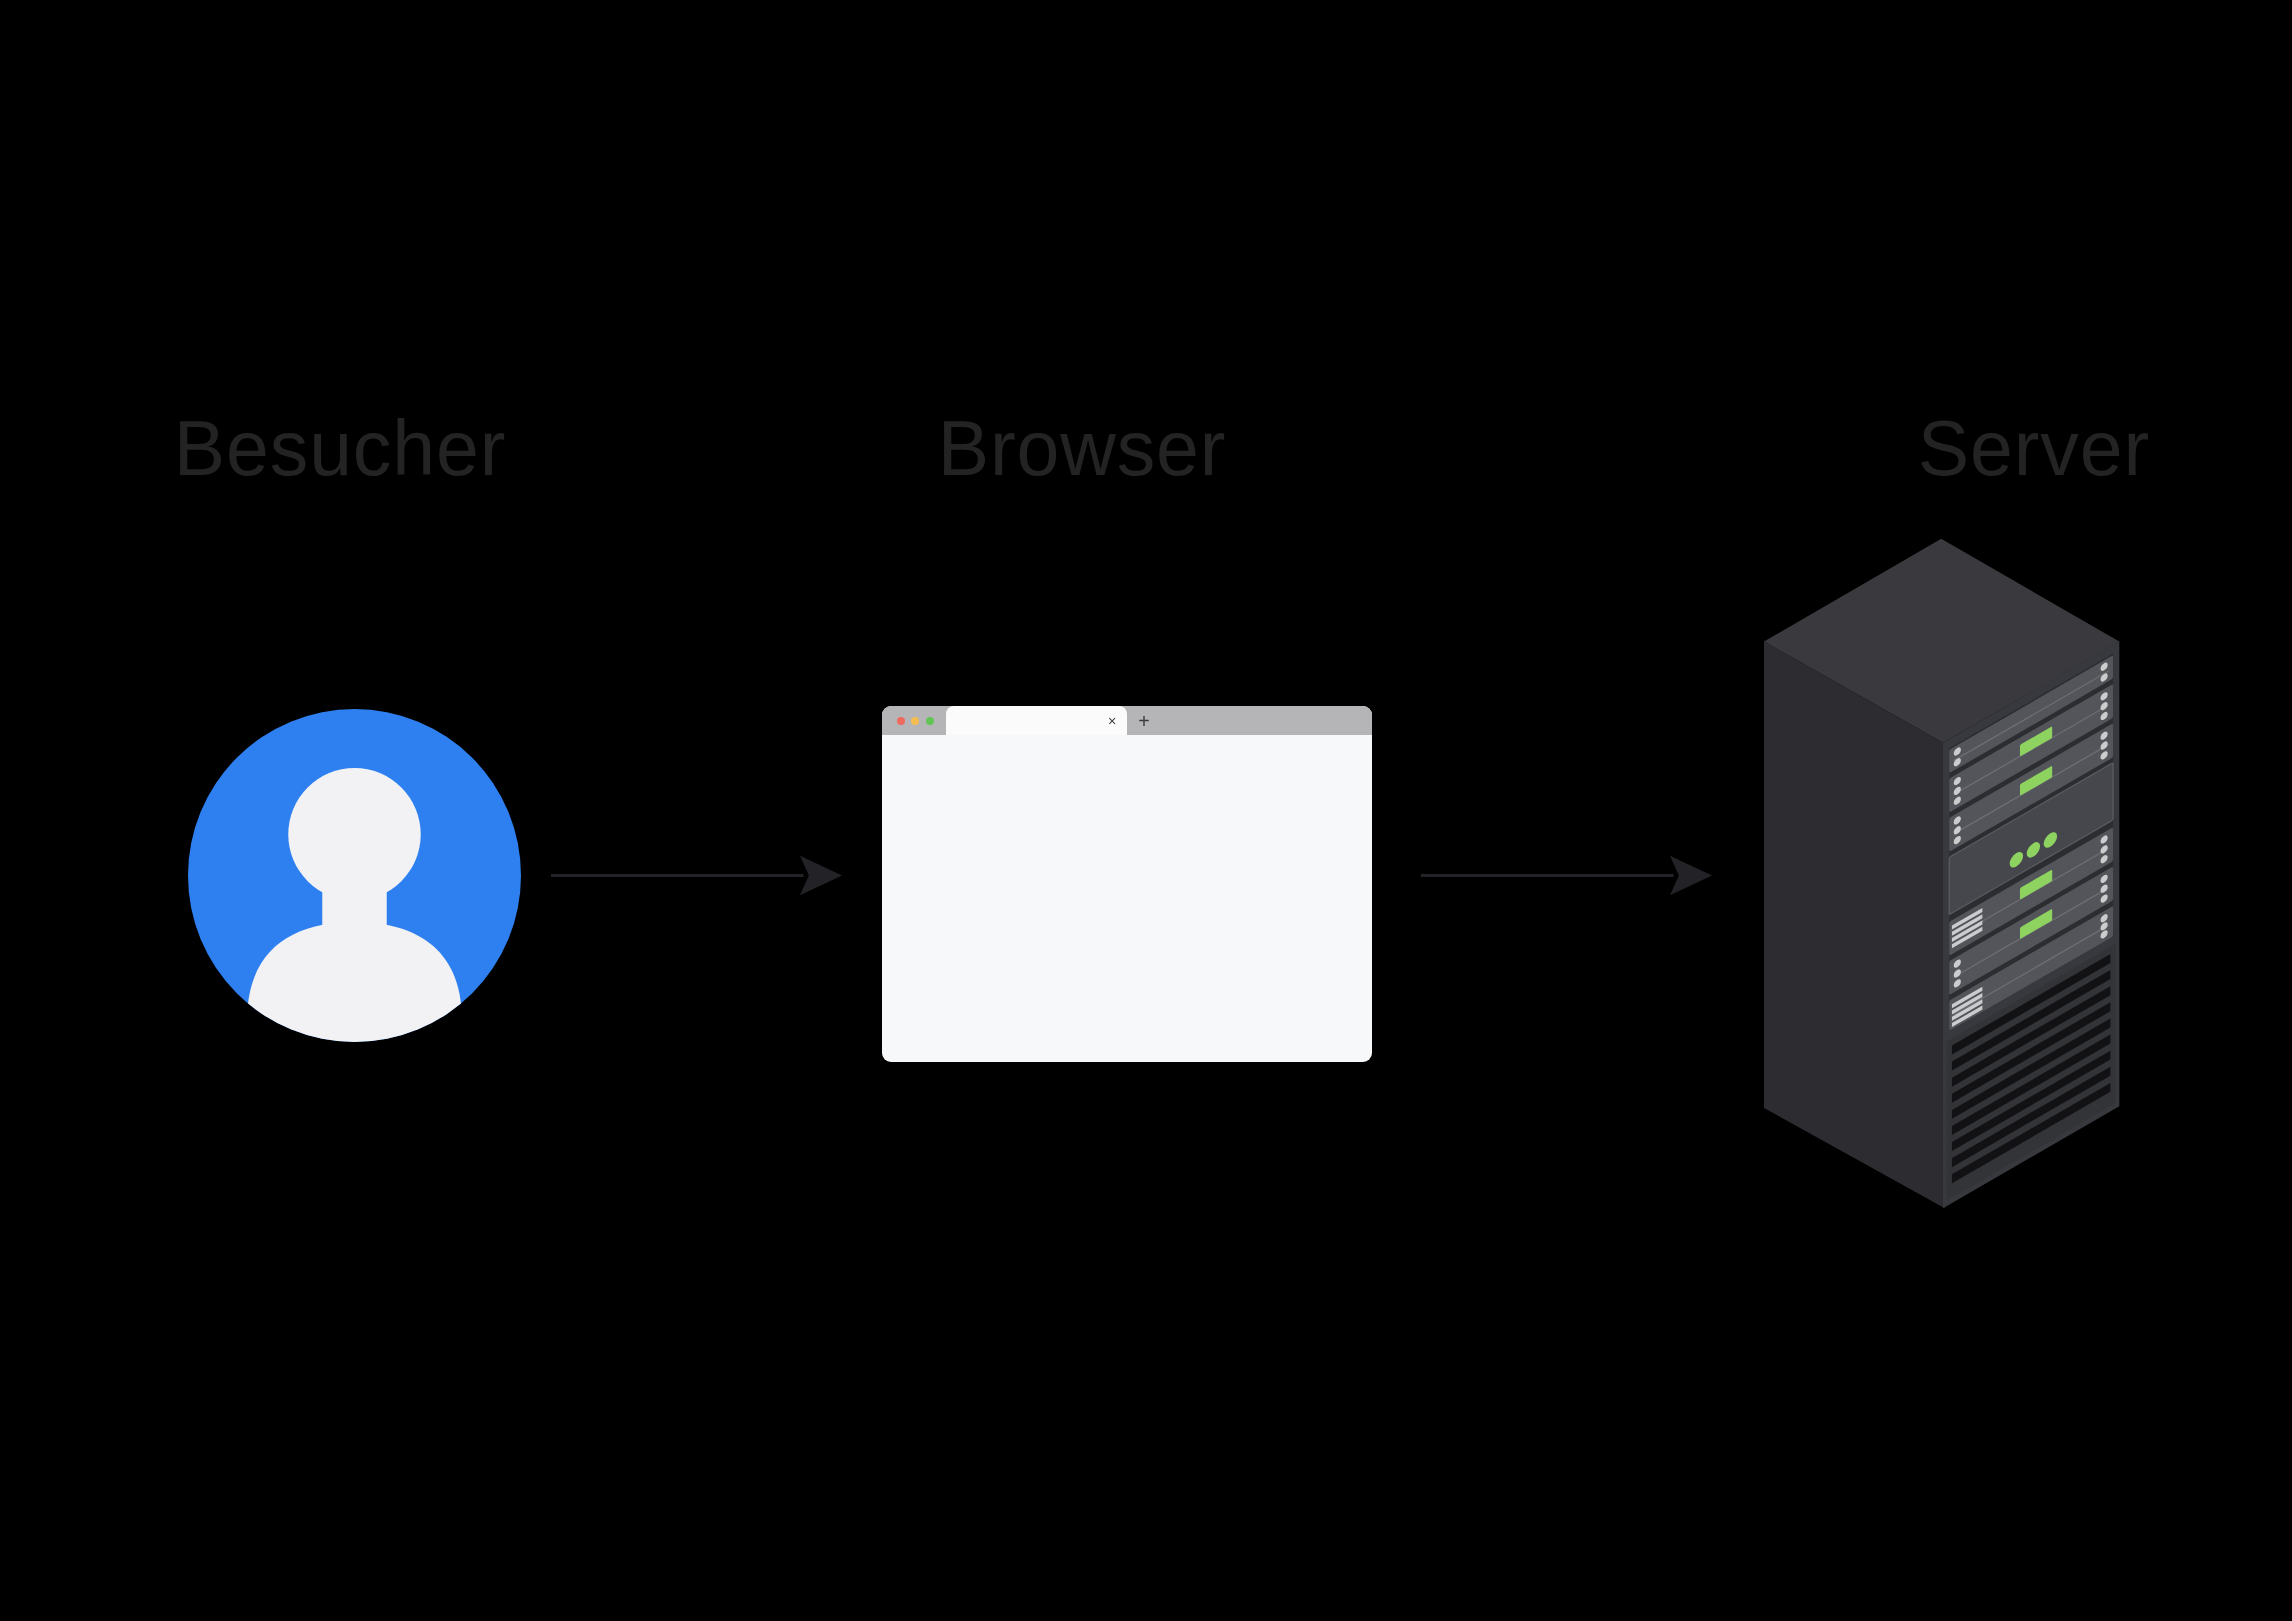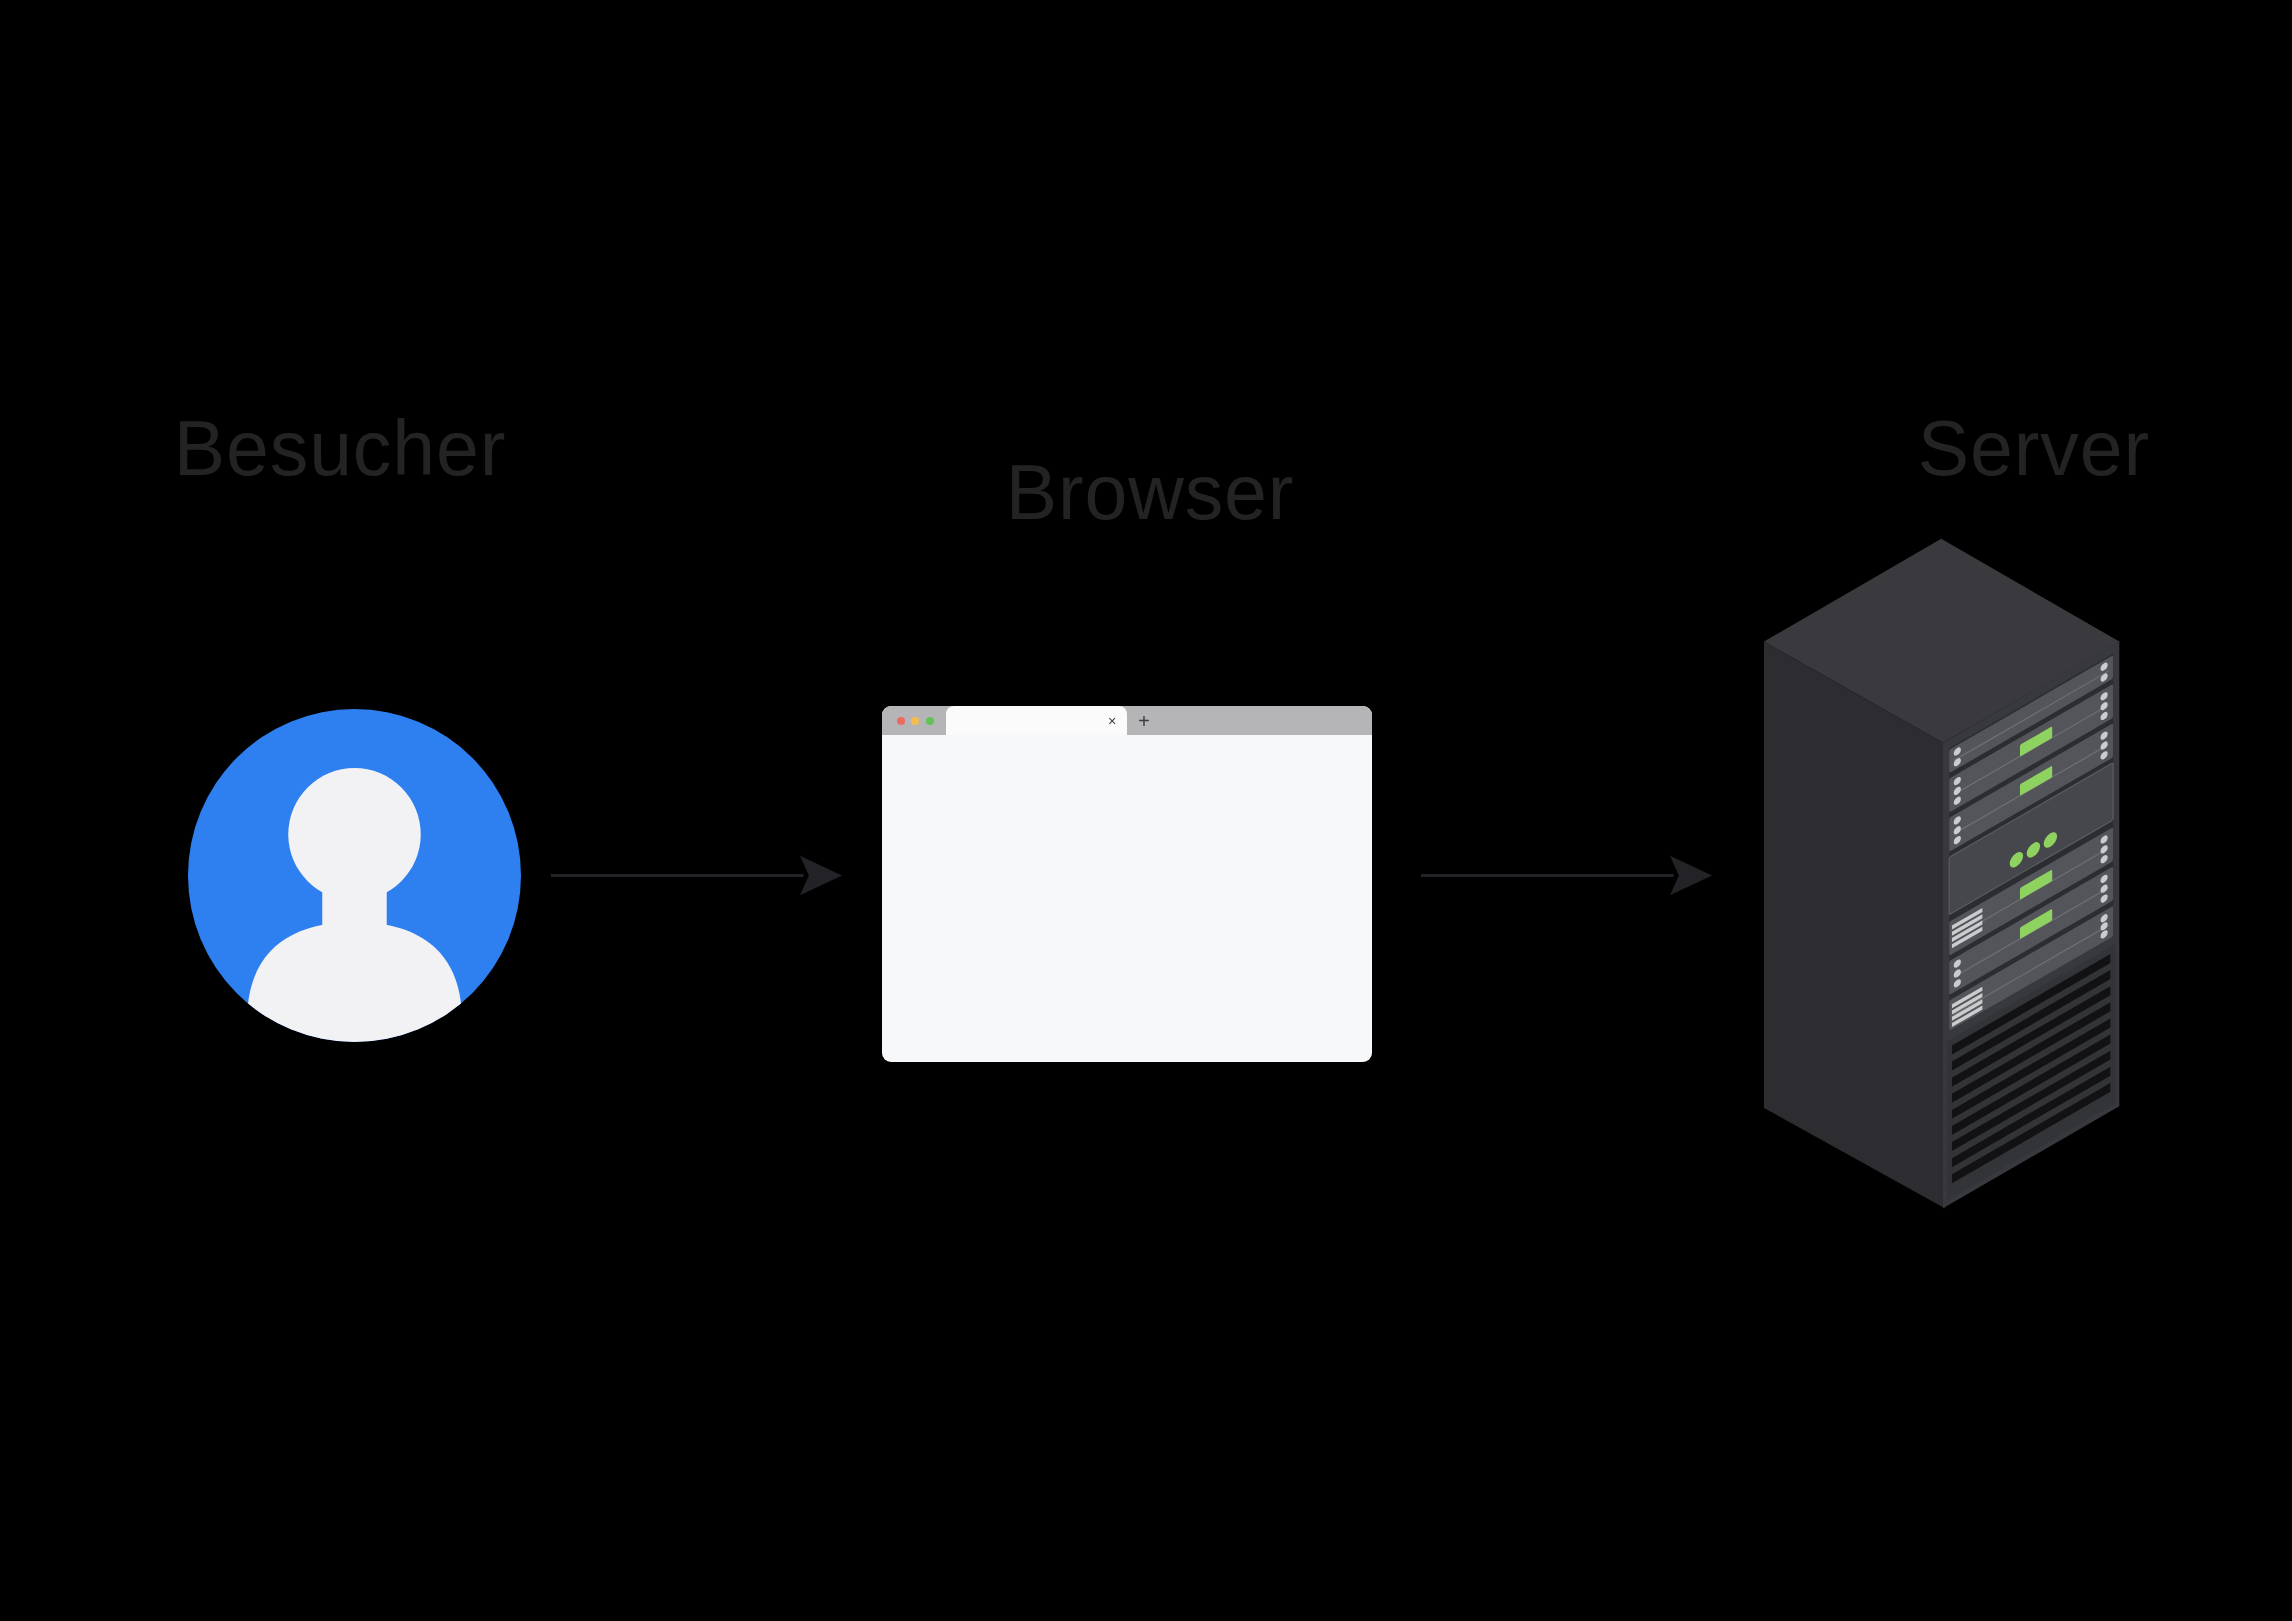--- a/index.html
+++ b/index.html
@@ -16,21 +16,21 @@
     width:448px;
     text-align:center;
     font-size:77px;
     font-weight:500;
     letter-spacing:0.9px;
     color:var(--label,#232323);
     line-height:1;
     white-space:nowrap;
   }
   #label-besucher{left:116px;}
-  #label-browser{left:926px;margin-top:44px;}
+  #label-browser{left:858px;}
   #label-server{left:1702px;text-align:right;}
 
   #avatar{position:absolute;left:188px;top:709px;}
   #arrow-1{position:absolute;left:542px;top:853px;}
   #arrow-2{position:absolute;left:1412px;top:853px;}
   #server-svg{position:absolute;left:1746px;top:519px;}
 
   
   #browser-window{
     position:absolute;left:882px;top:706px;

